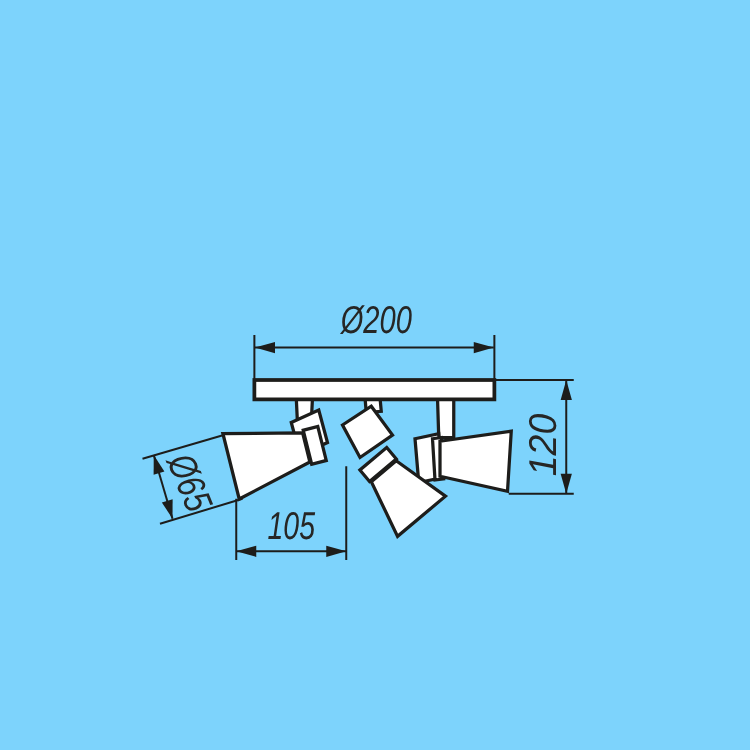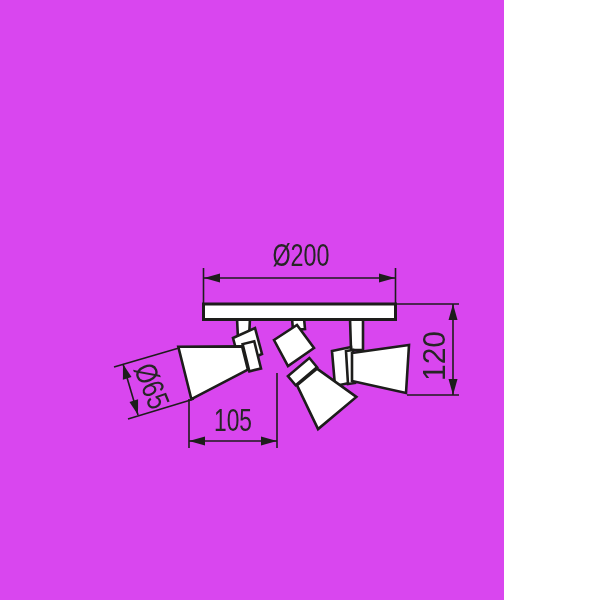--- a/index.html
+++ b/index.html
@@ -2,24 +2,25 @@
 <html><head>
 <meta charset="utf-8">
 <style>
   html, body {
     margin: 0;
     padding: 0;
     background: #ffffff;
   }
   .canvas {
     position: relative;
-    width: 504px;
+    width: 600px;
     height: 600px;
-    background: #d946ef;
+    background: #7dd3fc;
     overflow: hidden;
+    font-style: italic;
   }
   svg {
     display: block;
   }
   .outline {
     fill: #ffffff;
     stroke: #1d1d1b;
     stroke-width: 2.6;
     stroke-linejoin: miter;
   }

